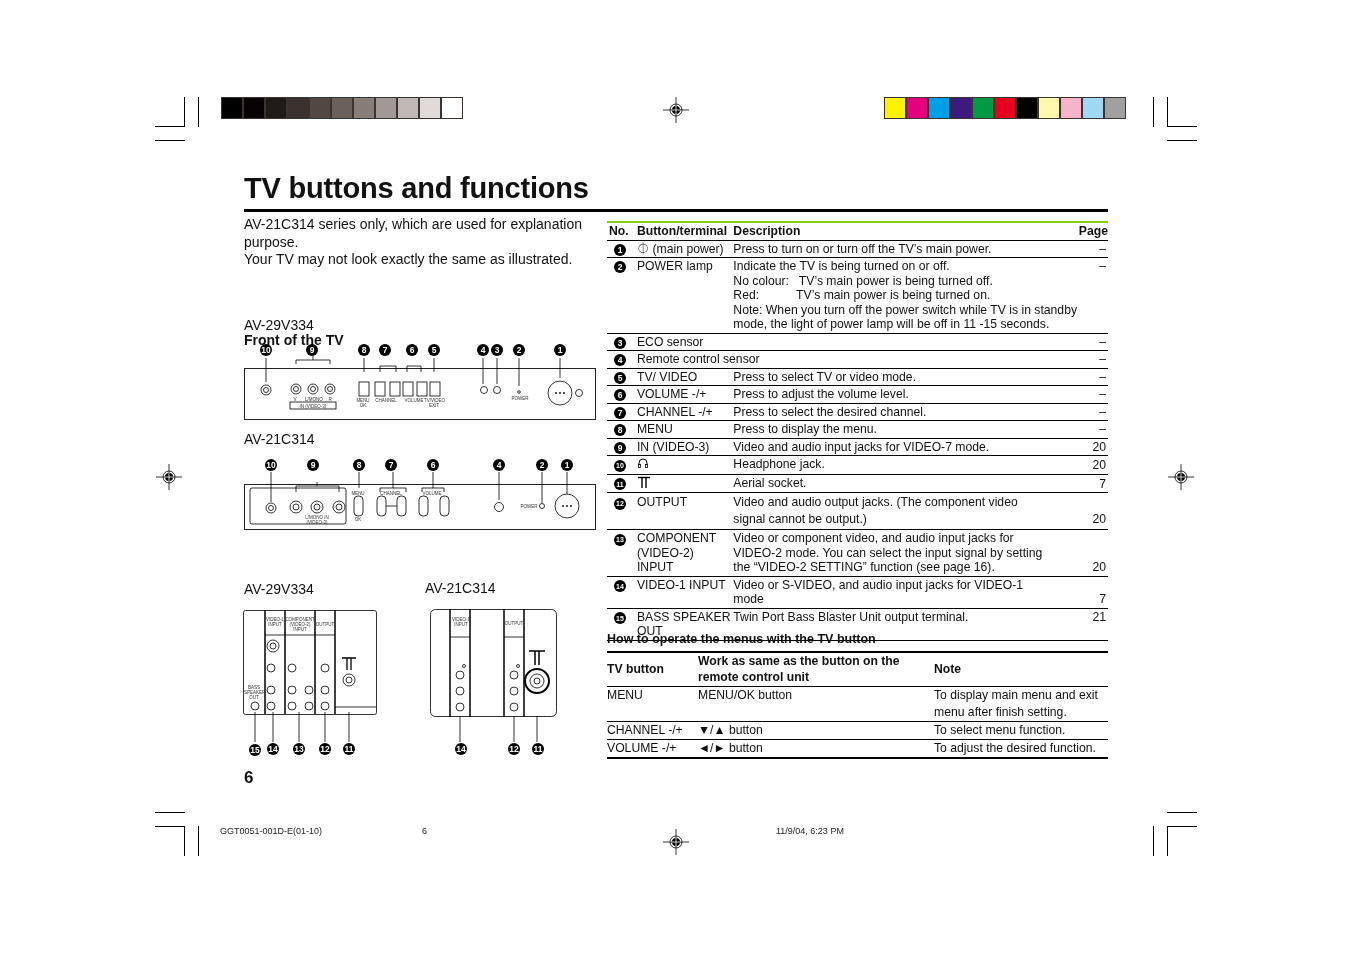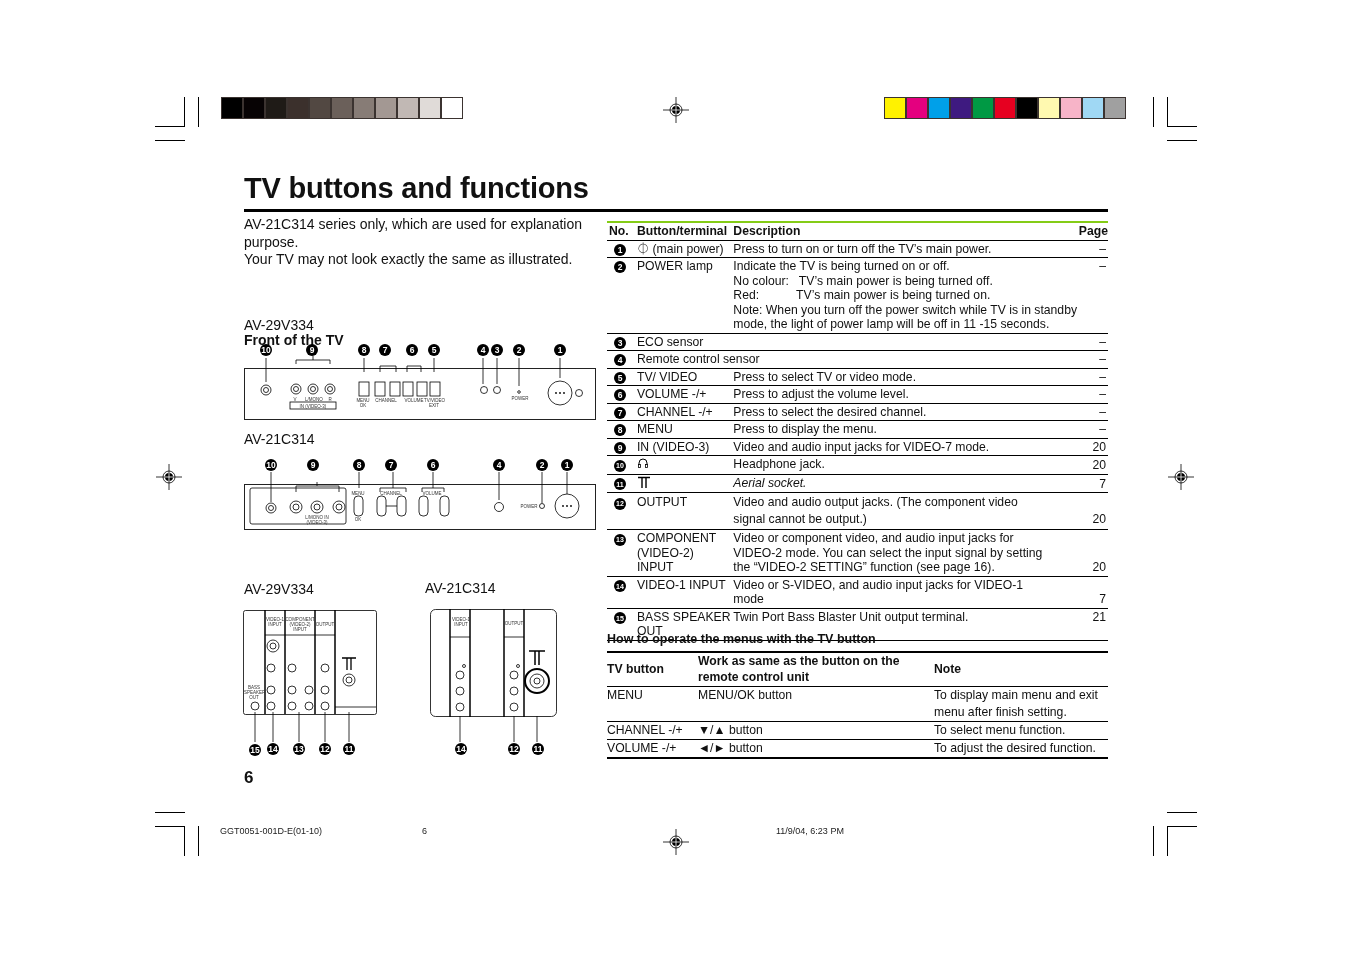--- a/index.html
+++ b/index.html
@@ -440,21 +440,21 @@
           <div style="white-space: pre;">Headphone jack.</div>
         </td>
         <td class="pg">20</td>
       </tr>
       <tr>
         <td class="no"><span class="badge" style="font-size: 7px;">11</span></td>
         <td class="btn"><svg width="14" height="12" viewBox="0 0 14 12">
             <path d="M1 1.5 H13 M5 1.5 V12 M9 1.5 V12" fill="none" stroke="#000" stroke-width="1.4"></path>
           </svg></td>
         <td>
-          <div style="white-space: pre; font-style: italic;">Aerial socket.</div>
+          <div style="white-space: pre;">Aerial socket.</div>
         </td>
         <td class="pg">7</td>
       </tr>
       <tr style="line-height: 17px;">
         <td class="no"><span class="badge" style="font-size: 7px;">12</span></td>
         <td class="btn">OUTPUT</td>
         <td>
           <div style="white-space: pre;">Video and audio output jacks. (The component video</div>
           <div style="white-space: pre;">signal cannot be output.)</div>
         </td>

